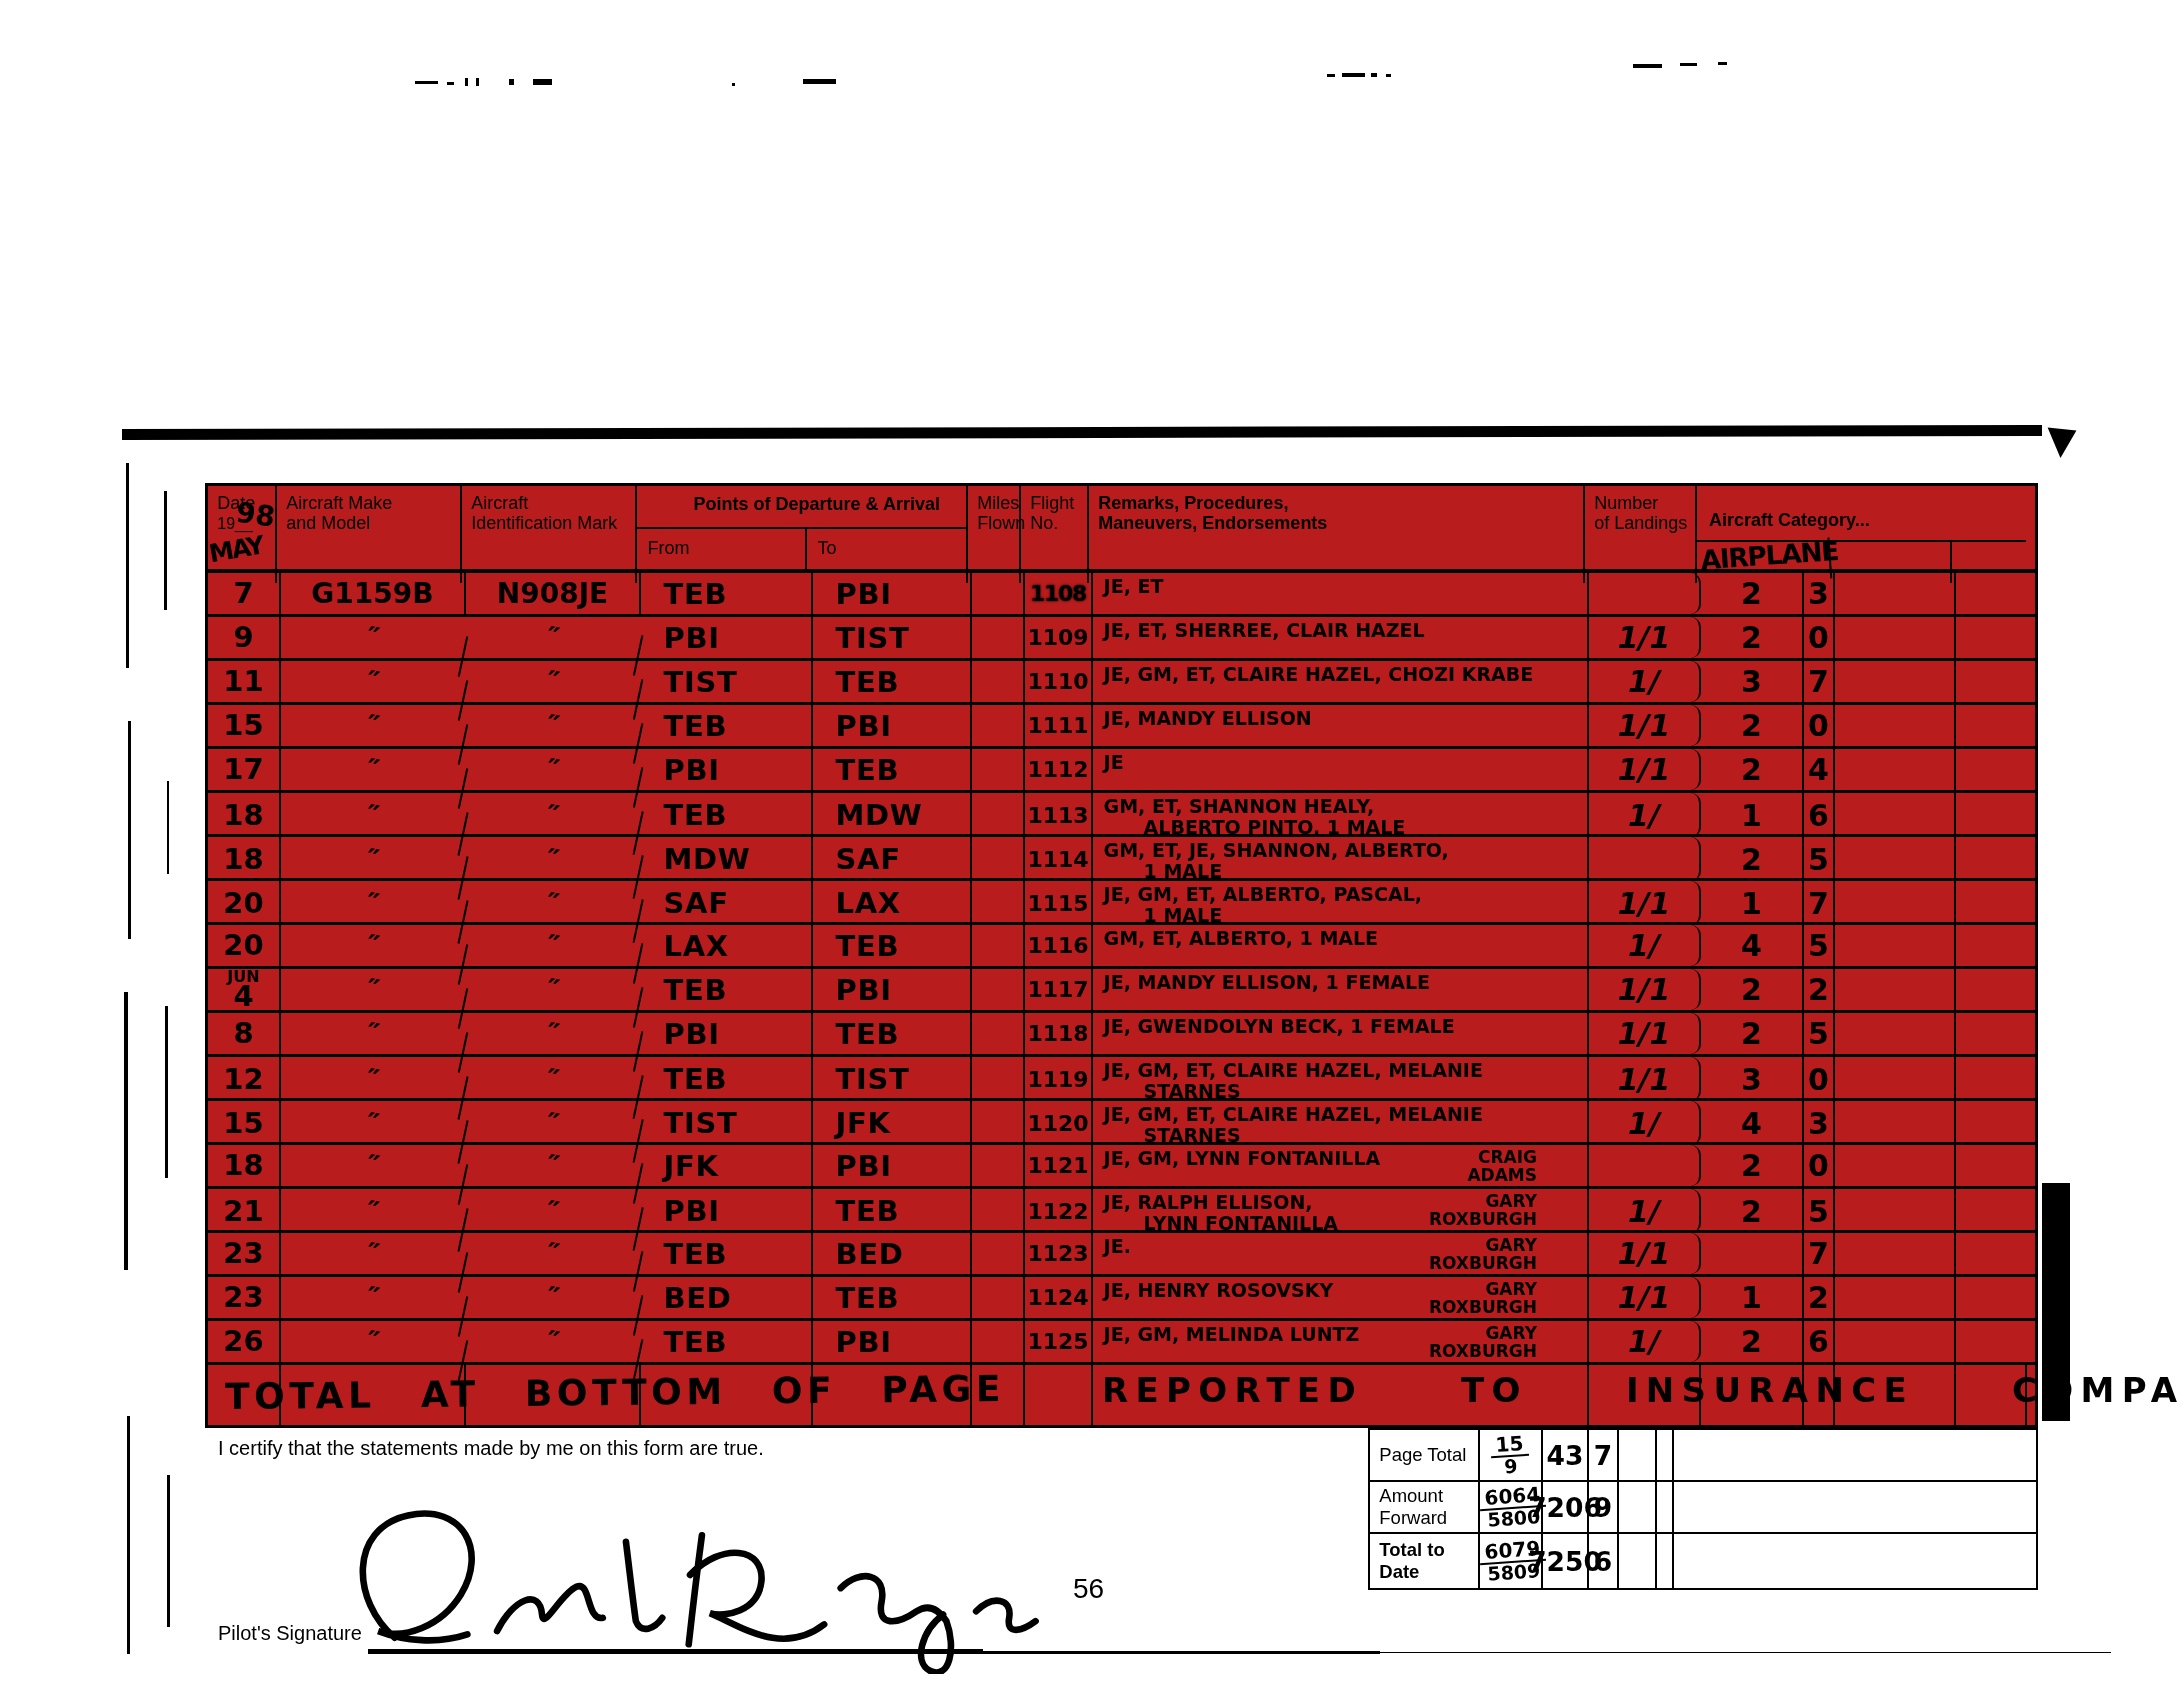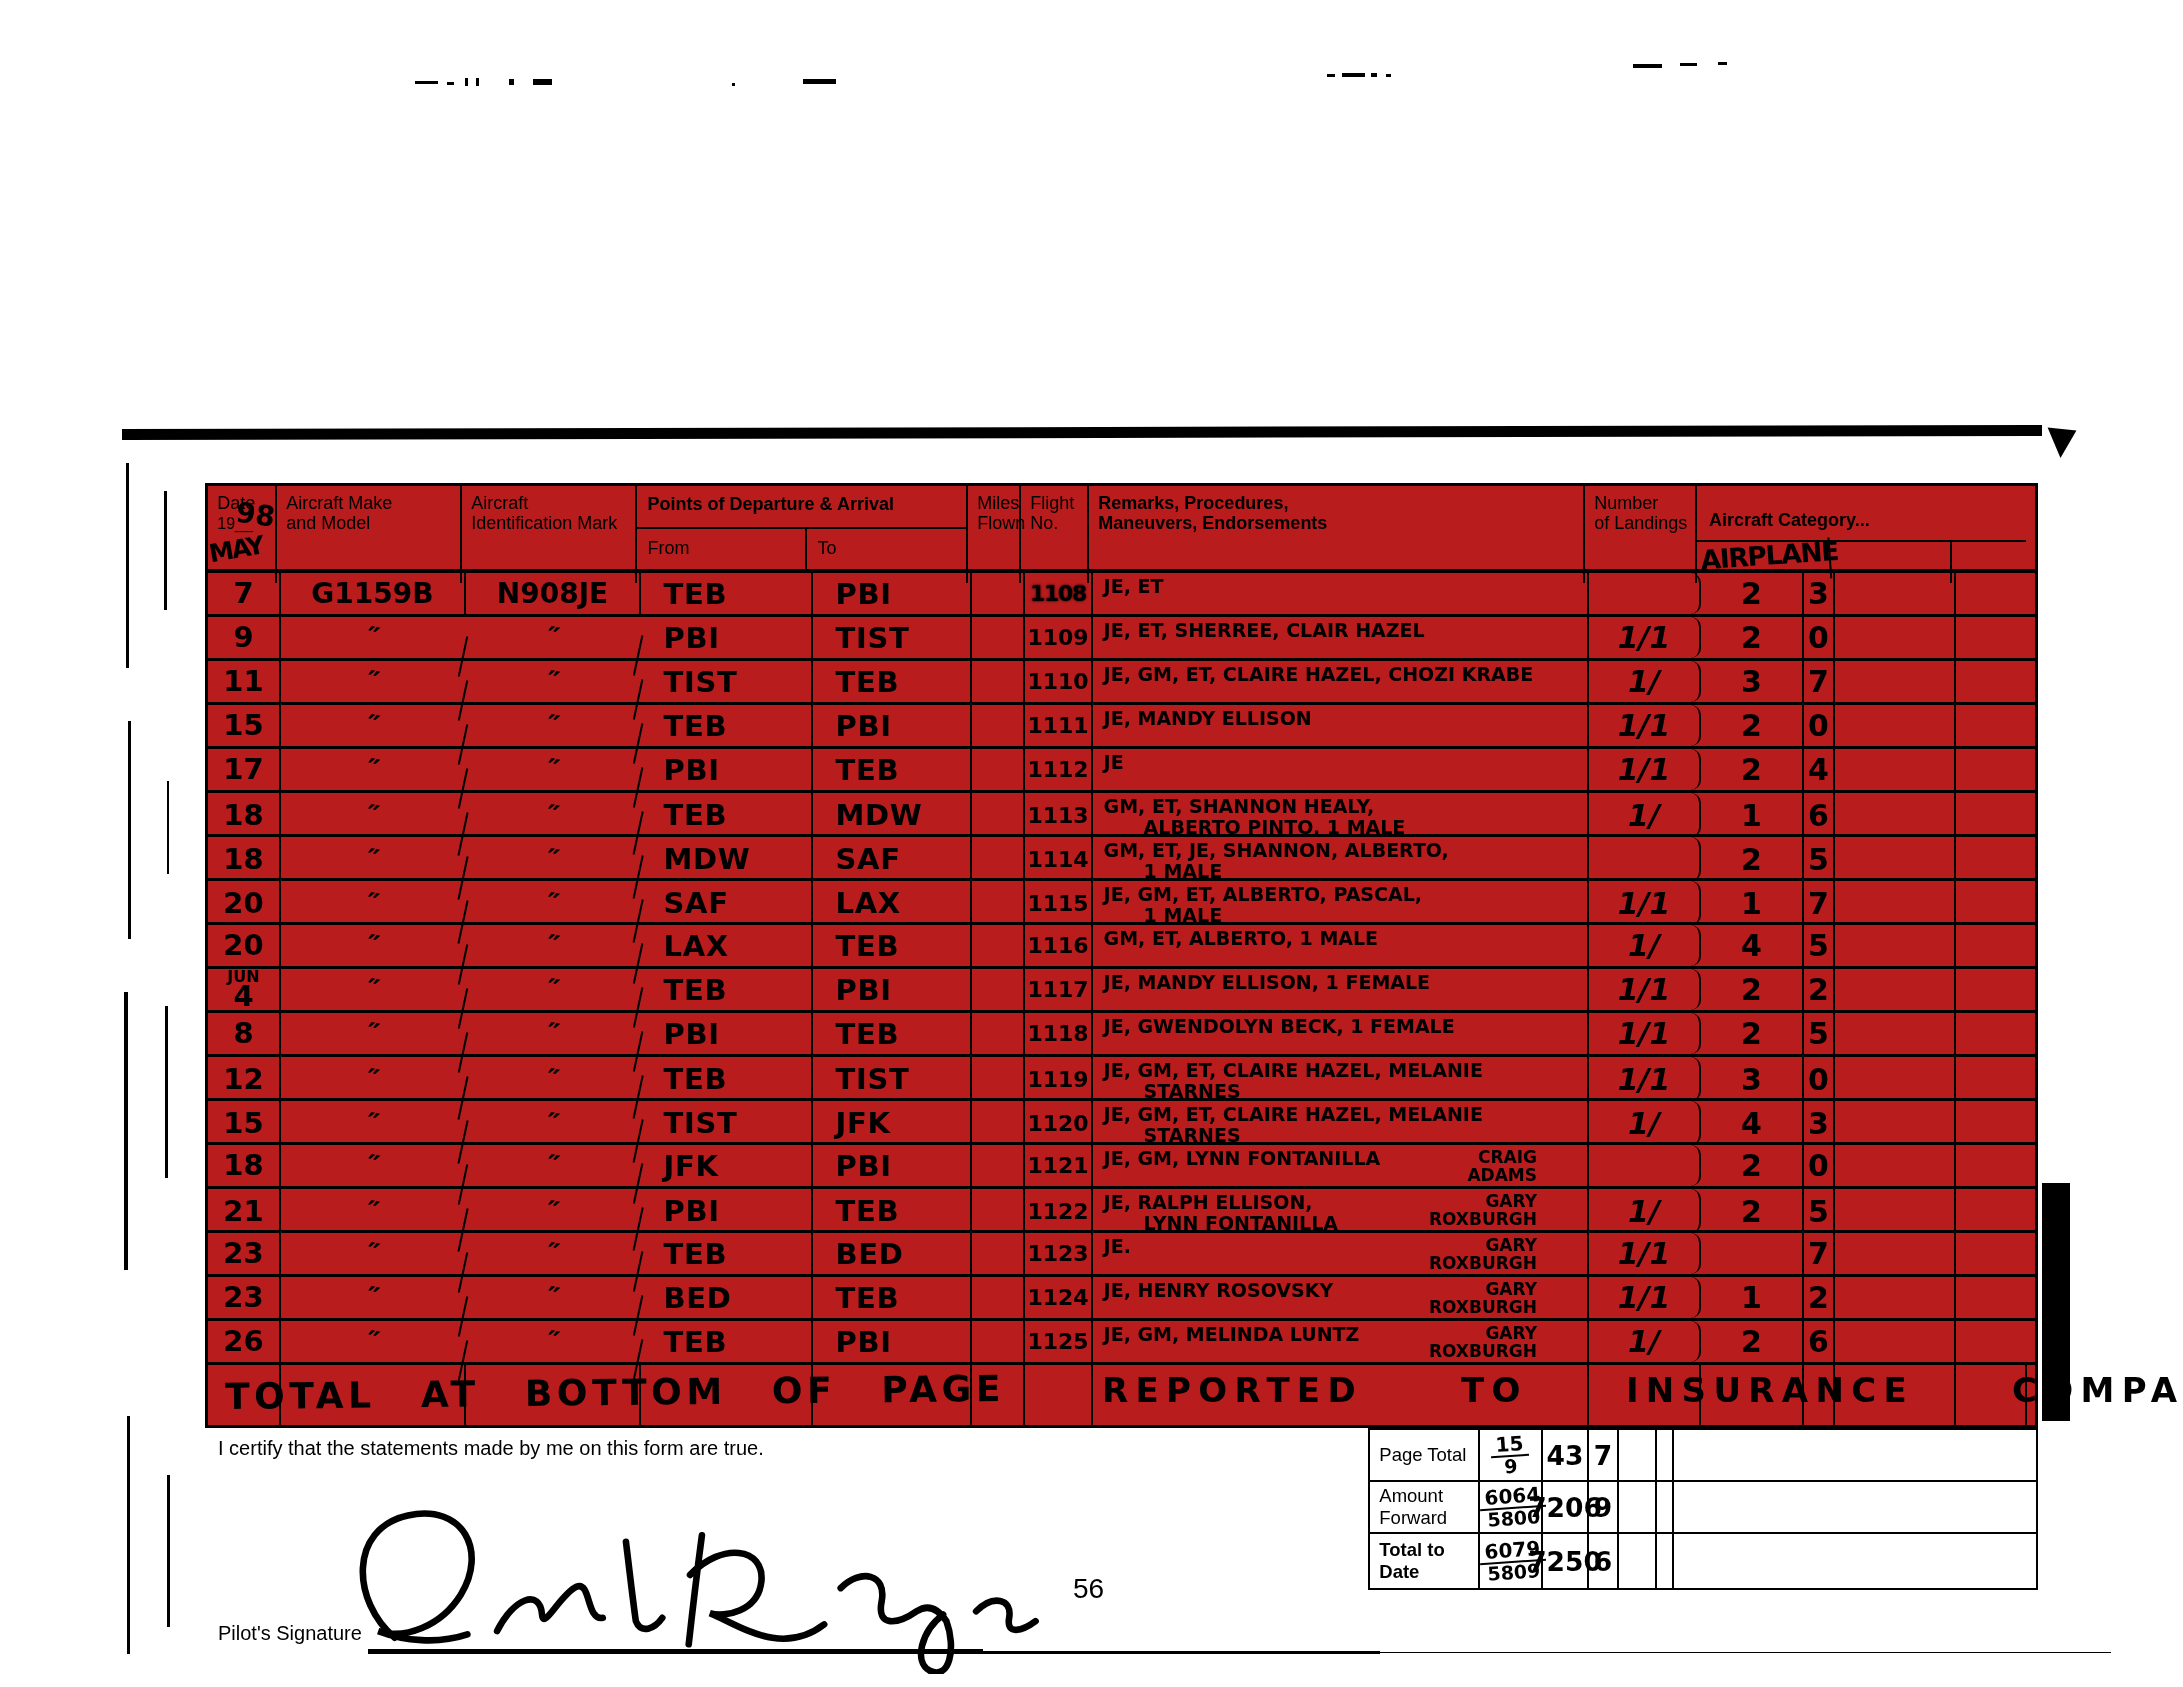--- a/index.html
+++ b/index.html
@@ -17,21 +17,21 @@
   .tbl{
     position:absolute; left:205px; top:483px; width:1833px;
     border:3.3px solid #000; background:#b91c1c;
     --cols:73px 185px 175px 172px 159px 53px 68px 496px 112px 103px 31px 121px 71px;
   }
   .thead{display:grid; grid-template-columns:69px 185px 175px 331px 53px 68px 496px 112px 329px;
          height:87px; border-bottom:4.6px solid #000;}
   .hc{border-right:2px solid #000; position:relative; padding:6.6px 5.3px 0 9.3px; font-size:18px; line-height:20.5px;}
   .hc:last-child{border-right:none;margin-top:17px;}
   .bold{font-weight:bold;}
-  .points .cap{height:41px; padding:8px 0 0 10.6px;}
+  .points .cap{height:41px; padding:8px 0 0 10.6px;margin-left:46px;}
   .subrow{display:grid; grid-template-columns:170px 159px; border-top:2.6px solid #000; height:42px;}
   .subrow div{padding:9.3px 0 0 10.6px; border-right:2px solid #000;}
   .subrow div:last-child{border-right:none;}
   .cat .cap{height:37px; padding:6.6px 0 0 12px;}
   .catsub{display:grid; grid-template-columns:134px 121px 73px; border-top:2.6px solid #000; height:43px;}
   .catsub div{border-right:2px solid #000;}
   .catsub div:last-child{border-right:none;}
   .airplane{font-size:26.5px; transform:rotate(-4deg); padding:4px 0 0 4px; letter-spacing:-1.3px; white-space:nowrap;}
   .datehdr .yr{font-size:16px;}
   .datehdr .yrhw{position:absolute; left:28px; top:18.5px; font-size:28px; transform:rotate(8deg);}

